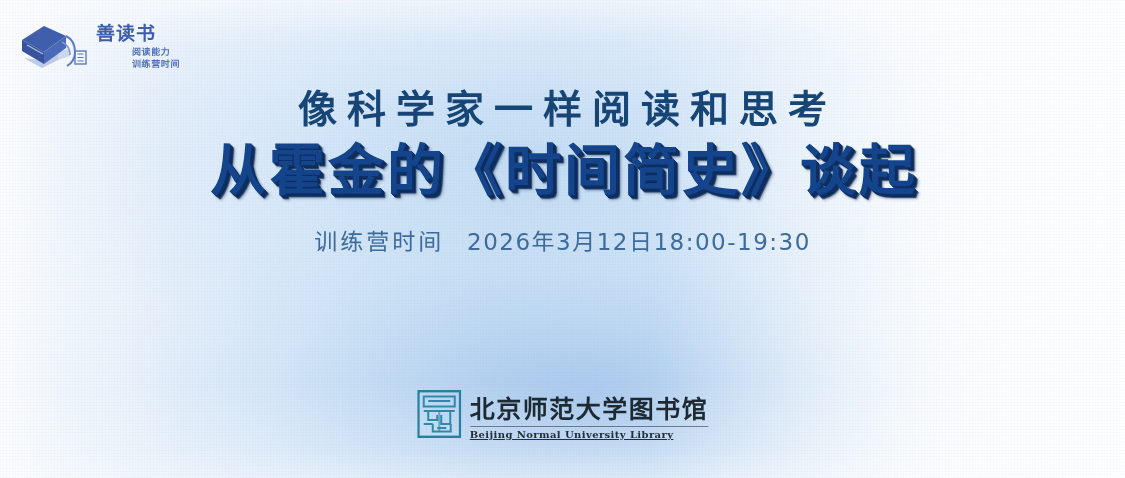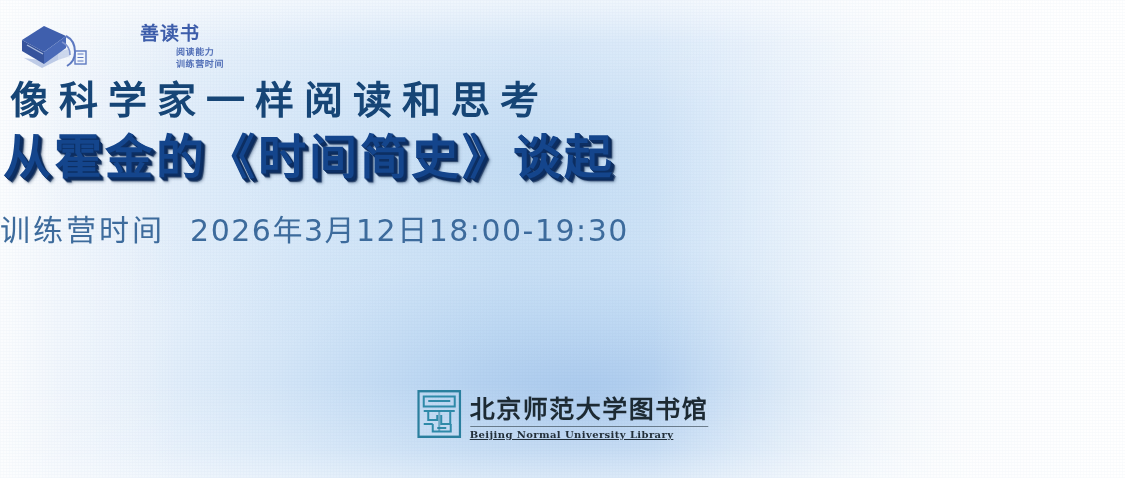--- a/index.html
+++ b/index.html
@@ -104,21 +104,20 @@
     width: 74px;
     height: 58px;
     flex: none;
   }
   #camp-logo .camp-words {
     display: flex;
     flex-direction: column;
     align-items: flex-start;
     padding-top: 6px;
     color: #3f5fad;
-    margin-left: 44px;
   }
   #camp-logo .camp-main {
     font-family: "DejaVu Sans", "Liberation Sans", sans-serif;
     font-size: 19px;
     font-weight: 700;
     letter-spacing: 1px;
     line-height: 1.05;
     color: #3d5daa;
     white-space: nowrap;
   }
@@ -133,54 +132,54 @@
     white-space: nowrap;
     padding-left: 36px;
   }
   #camp-logo .camp-sub1 { margin-top: 2px; }
 
   
   #headline-block {
     position: absolute;
     left: 0;
     right: 0;
-    top: 78px;
-    text-align: left;
+    top: 87px;
+    text-align: center;
   }
   #subtitle {
     font-family: "DejaVu Sans", "Liberation Sans", sans-serif;
     font-size: 39px;
     font-weight: 700;
     letter-spacing: 10px;
     color: #164576;
     line-height: 1.18;
     white-space: nowrap;
     text-indent: 10px;
   }
   #main-title {
     margin-top: 8px;
     font-family: "DejaVu Sans", "Liberation Sans", sans-serif;
-    font-size: 48px;
+    font-size: 56px;
     font-weight: 700;
     letter-spacing: 3px;
     line-height: 1.08;
     color: #14458c;
     white-space: nowrap;
     text-indent: 3px;
     text-shadow:
       1px 1px 0 #0d2f63,
       2px 2px 0 #0d2f63,
       3px 3px 0 #0c2b5c,
       4px 4px 1px rgba(10,36,77,0.80),
       5px 5px 3px rgba(10,36,77,0.35);
   }
   #schedule {
     margin-top: 22px;
     font-family: "DejaVu Sans", "Liberation Sans", sans-serif;
-    font-size: 30px;
+    font-size: 23px;
     font-weight: 400;
     letter-spacing: 1.5px;
     color: #3d6b9c;
     white-space: nowrap;
   }
   #schedule .sched-label { letter-spacing: 3px; }
   #schedule .sched-value { margin-left: 14px; }
 
   
   #library-lockup {

